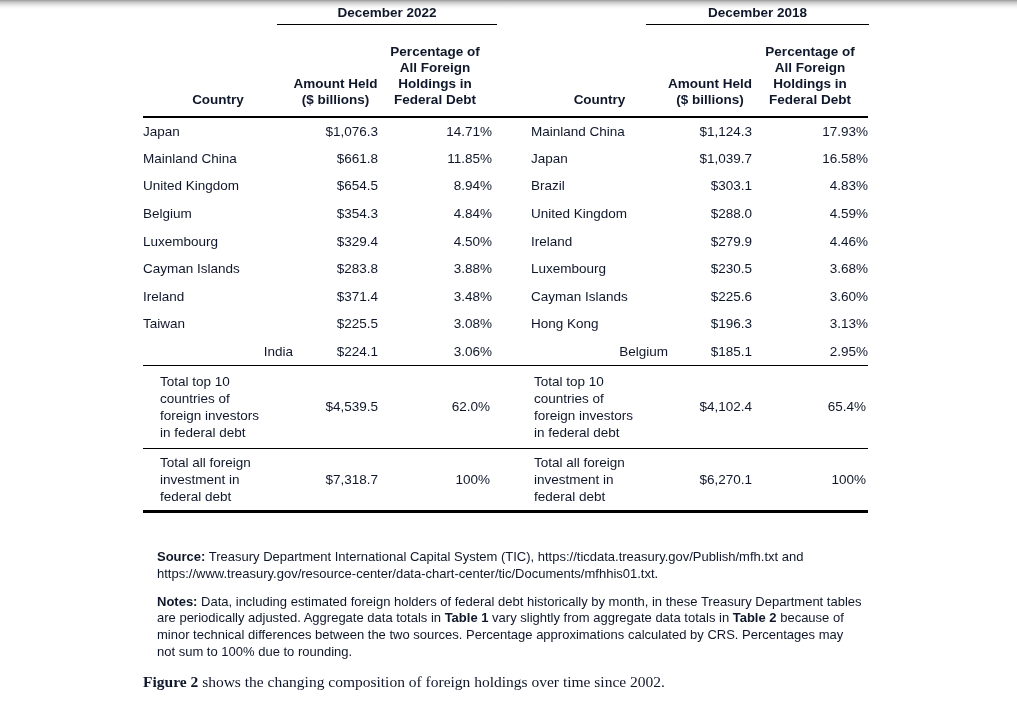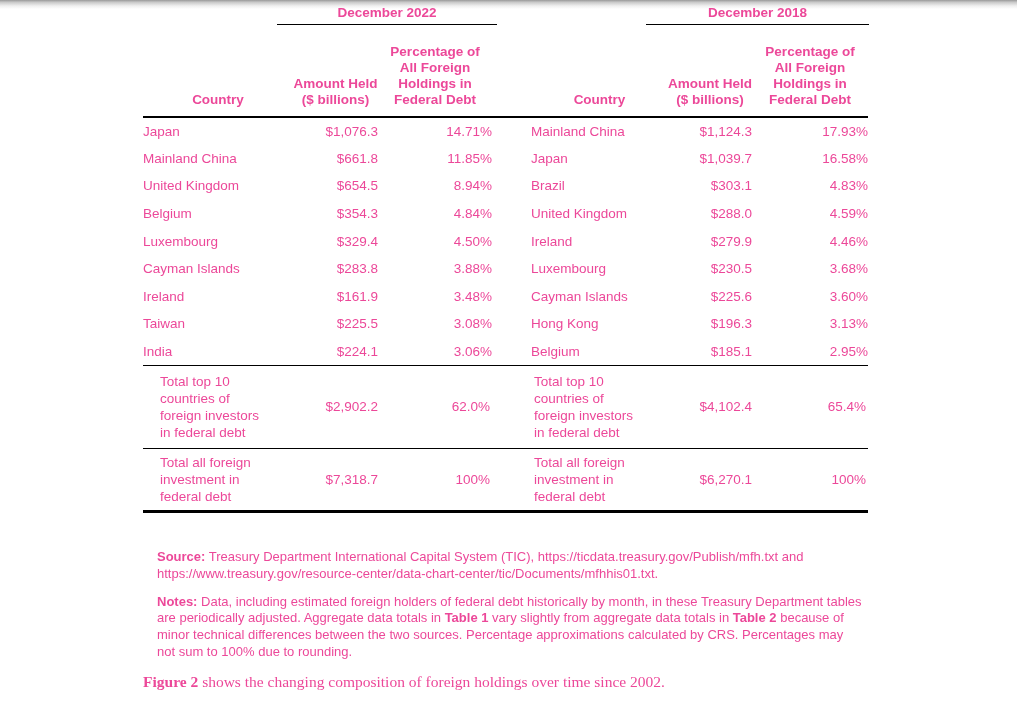--- a/index.html
+++ b/index.html
@@ -1,19 +1,19 @@
 <!DOCTYPE html>
 <html><head>
 <meta charset="utf-8">
 <style>
   * { margin:0; padding:0; box-sizing:border-box; }
   html,body { background:#ffffff; }
   .page {
     position:relative; width:1017px; height:721px; background:#fff;
-    overflow:hidden; color:#ec4899;
+    overflow:hidden; color:#0f172a;
     font-family:"Liberation Sans", sans-serif;
     padding-left:32px;
   }
   .top-edge {
     position:absolute; top:0; left:0; width:100%; height:9px;
     background:linear-gradient(to bottom,#999 0%,#c9c9c9 25%,#efefef 65%,#fff 100%);
   }
   .group-hdr {
     position:absolute; top:5px; text-align:center; font-weight:bold;
     font-size:13.5px; border-bottom:1.5px solid #000; padding-bottom:4px;
@@ -32,21 +32,21 @@
   thead th {
     vertical-align:bottom; font-weight:bold; line-height:16px;
     padding:0 0 8px 0; white-space:pre-line; text-align:center;
     border-bottom:2px solid #000; height:89px;
   }
   tbody.countries td { height:27.6px; padding:0; vertical-align:middle; }
   td.cell-country { text-align:left; padding-left:17px; }
   td.cell-country-r { text-align:left; padding-left:3px; }
   td.cell-amount { text-align:right; }
   td.cell-pct { text-align:right; padding-right:2px; }
-  tbody.countries tr:last-child td { border-bottom:1.5px solid #000; }
+  tbody.countries tr:last-child td { border-bottom:1.5px solid #000;text-align:right; }
 
   tbody.totals td { vertical-align:middle; }
   tbody.totals tr.t1 td { height:83px; border-bottom:1.5px solid #000; }
   tbody.totals tr.t2 td { height:63px; border-bottom:3px solid #000; }
   td.total-label { white-space:pre-line; line-height:17px; }
 
   .annot {
     position:absolute; left:157px; top:549px; width:706px;
     font-size:13px; line-height:16.8px;
   }
@@ -148,21 +148,21 @@
         <td class="cell-country">Cayman Islands</td>
         <td class="cell-amount">$283.8</td>
         <td class="cell-pct">3.88%</td>
         <td></td>
         <td class="cell-country-r">Luxembourg</td>
         <td class="cell-amount">$230.5</td>
         <td class="cell-pct">3.68%</td>
       </tr>
       <tr>
         <td class="cell-country">Ireland</td>
-        <td class="cell-amount">$161.9</td>
+        <td class="cell-amount">$371.4</td>
         <td class="cell-pct">3.48%</td>
         <td></td>
         <td class="cell-country-r">Cayman Islands</td>
         <td class="cell-amount">$225.6</td>
         <td class="cell-pct">3.60%</td>
       </tr>
       <tr>
         <td class="cell-country">Taiwan</td>
         <td class="cell-amount">$225.5</td>
         <td class="cell-pct">3.08%</td>
@@ -180,21 +180,21 @@
         <td class="cell-amount">$185.1</td>
         <td class="cell-pct">2.95%</td>
       </tr>
     </tbody>
     <tbody class="totals">
       <tr class="t1">
         <td class="cell-country total-label">Total top 10
 countries of
 foreign investors
 in federal debt</td>
-        <td class="cell-amount">$2,902.2</td>
+        <td class="cell-amount">$4,539.5</td>
         <td class="cell-pct">62.0%</td>
         <td></td>
         <td class="cell-country-r total-label">Total top 10
 countries of
 foreign investors
 in federal debt</td>
         <td class="cell-amount">$4,102.4</td>
         <td class="cell-pct">65.4%</td>
       </tr>
       <tr class="t2">

